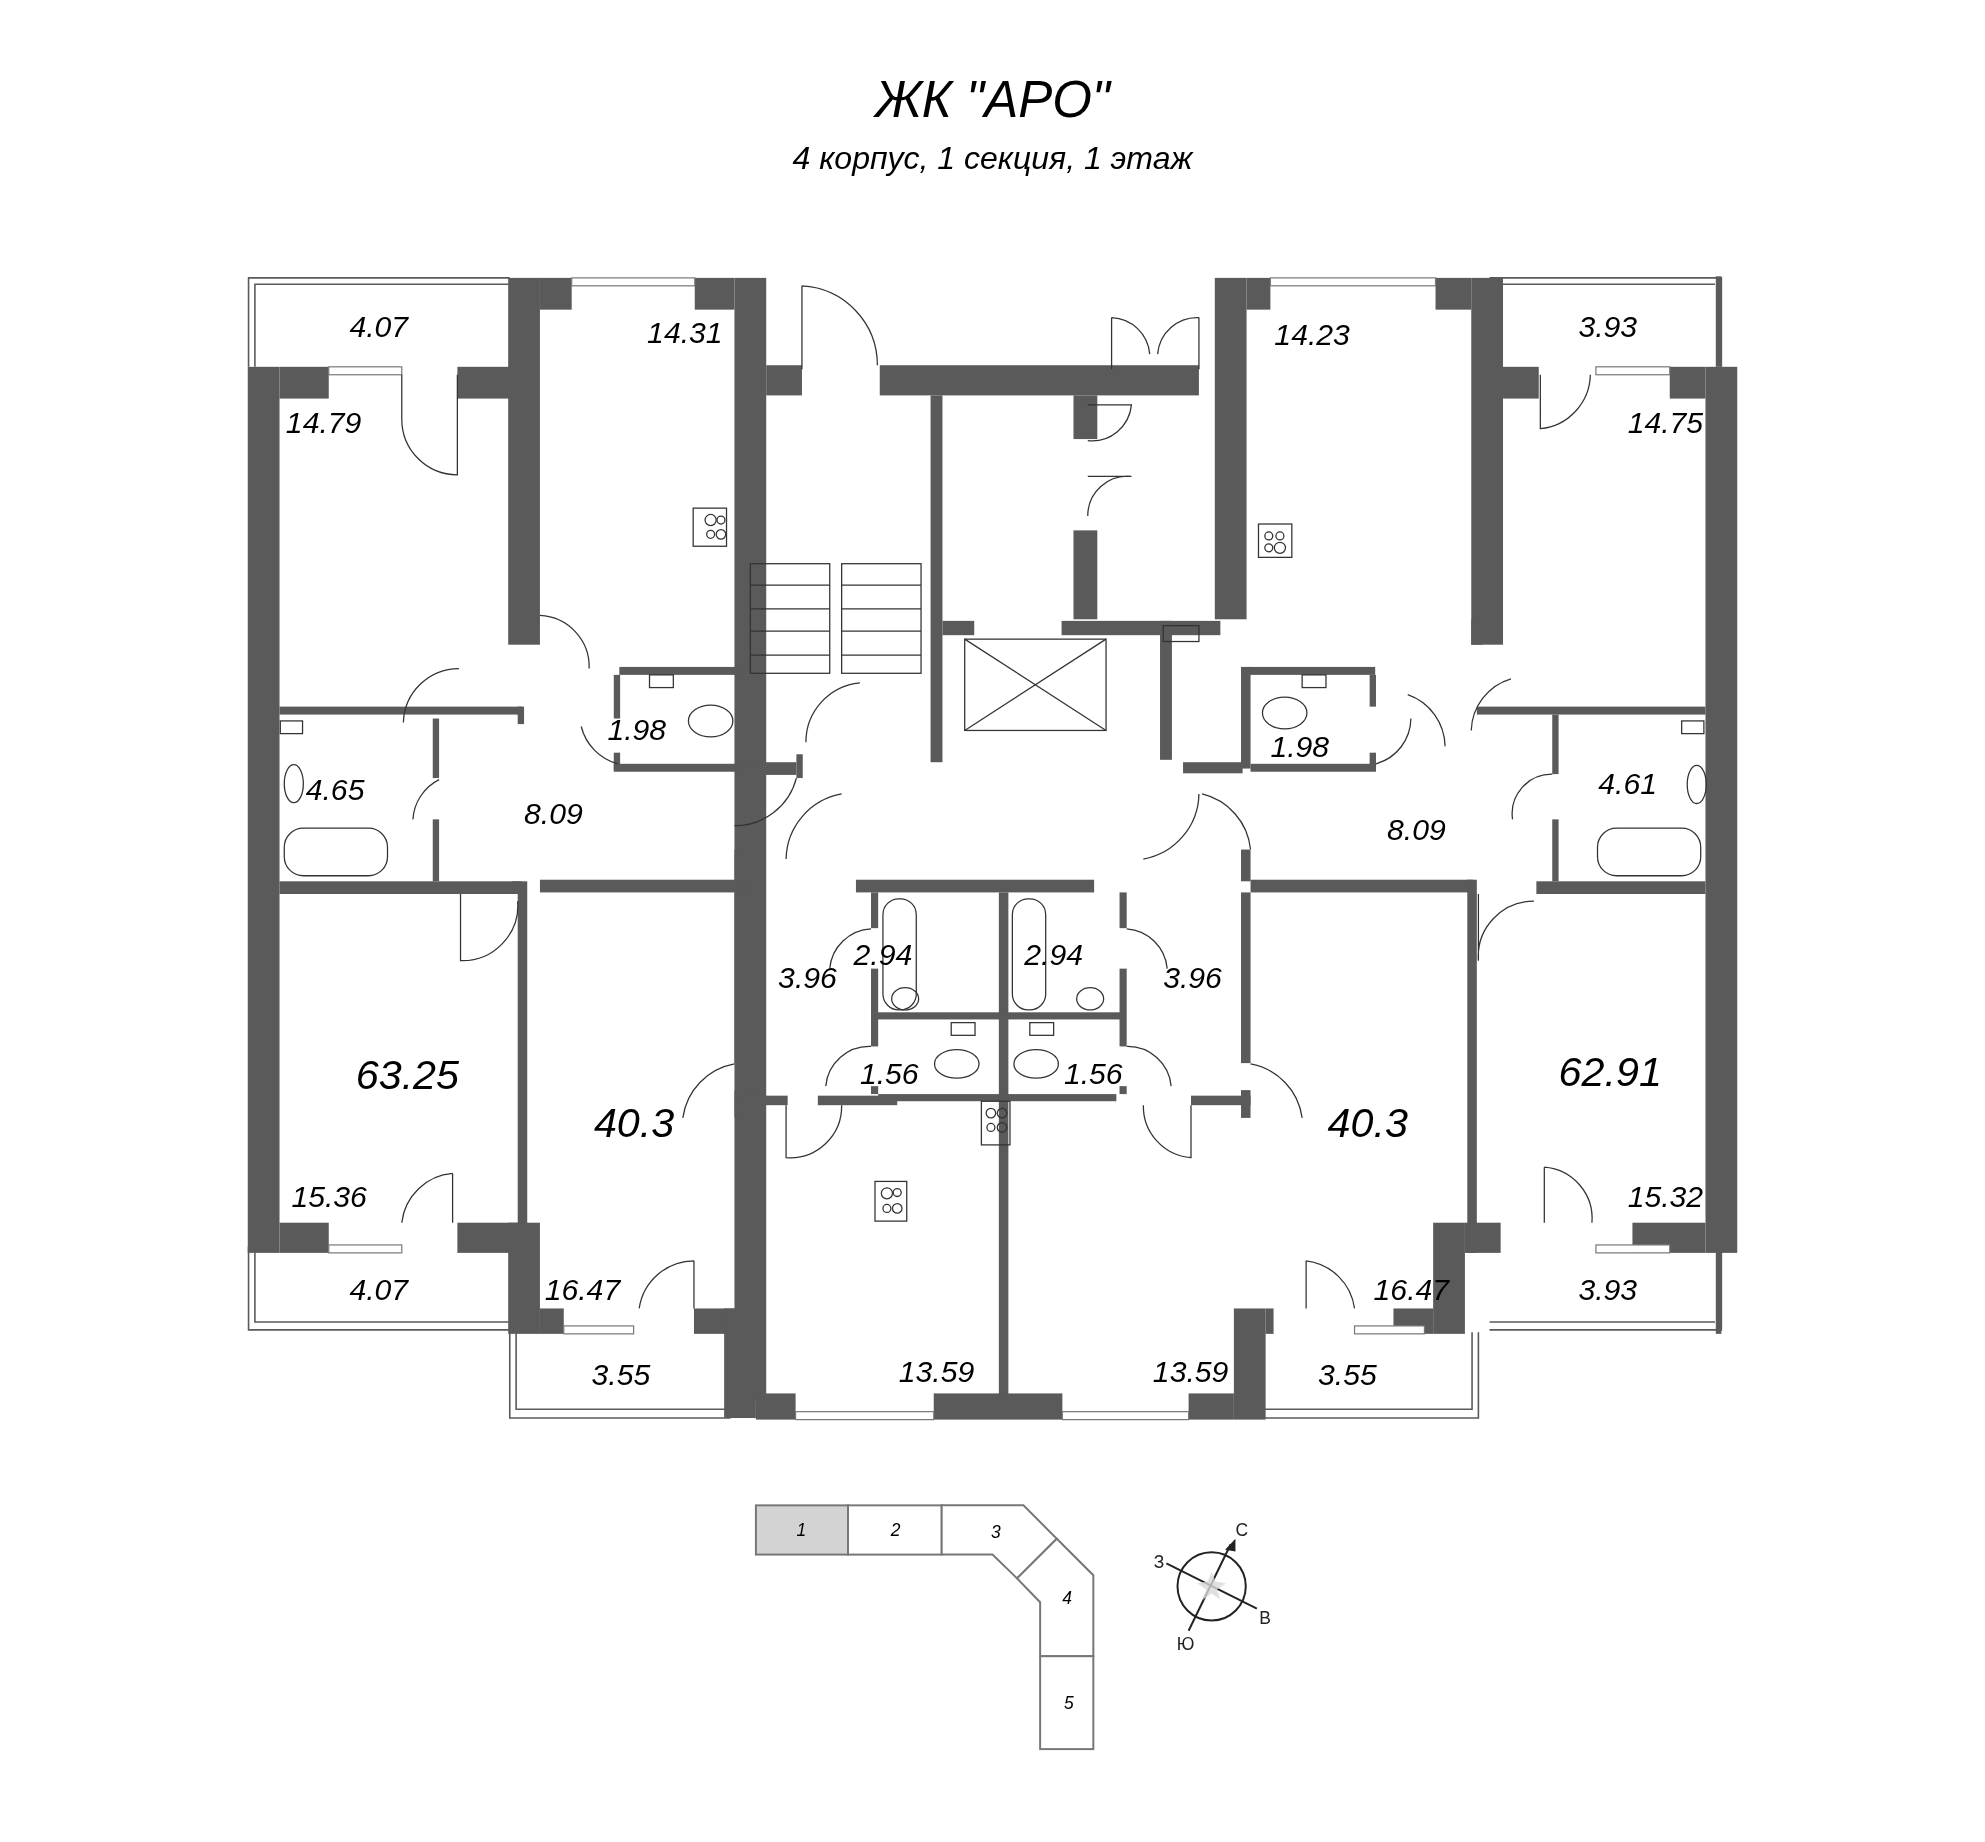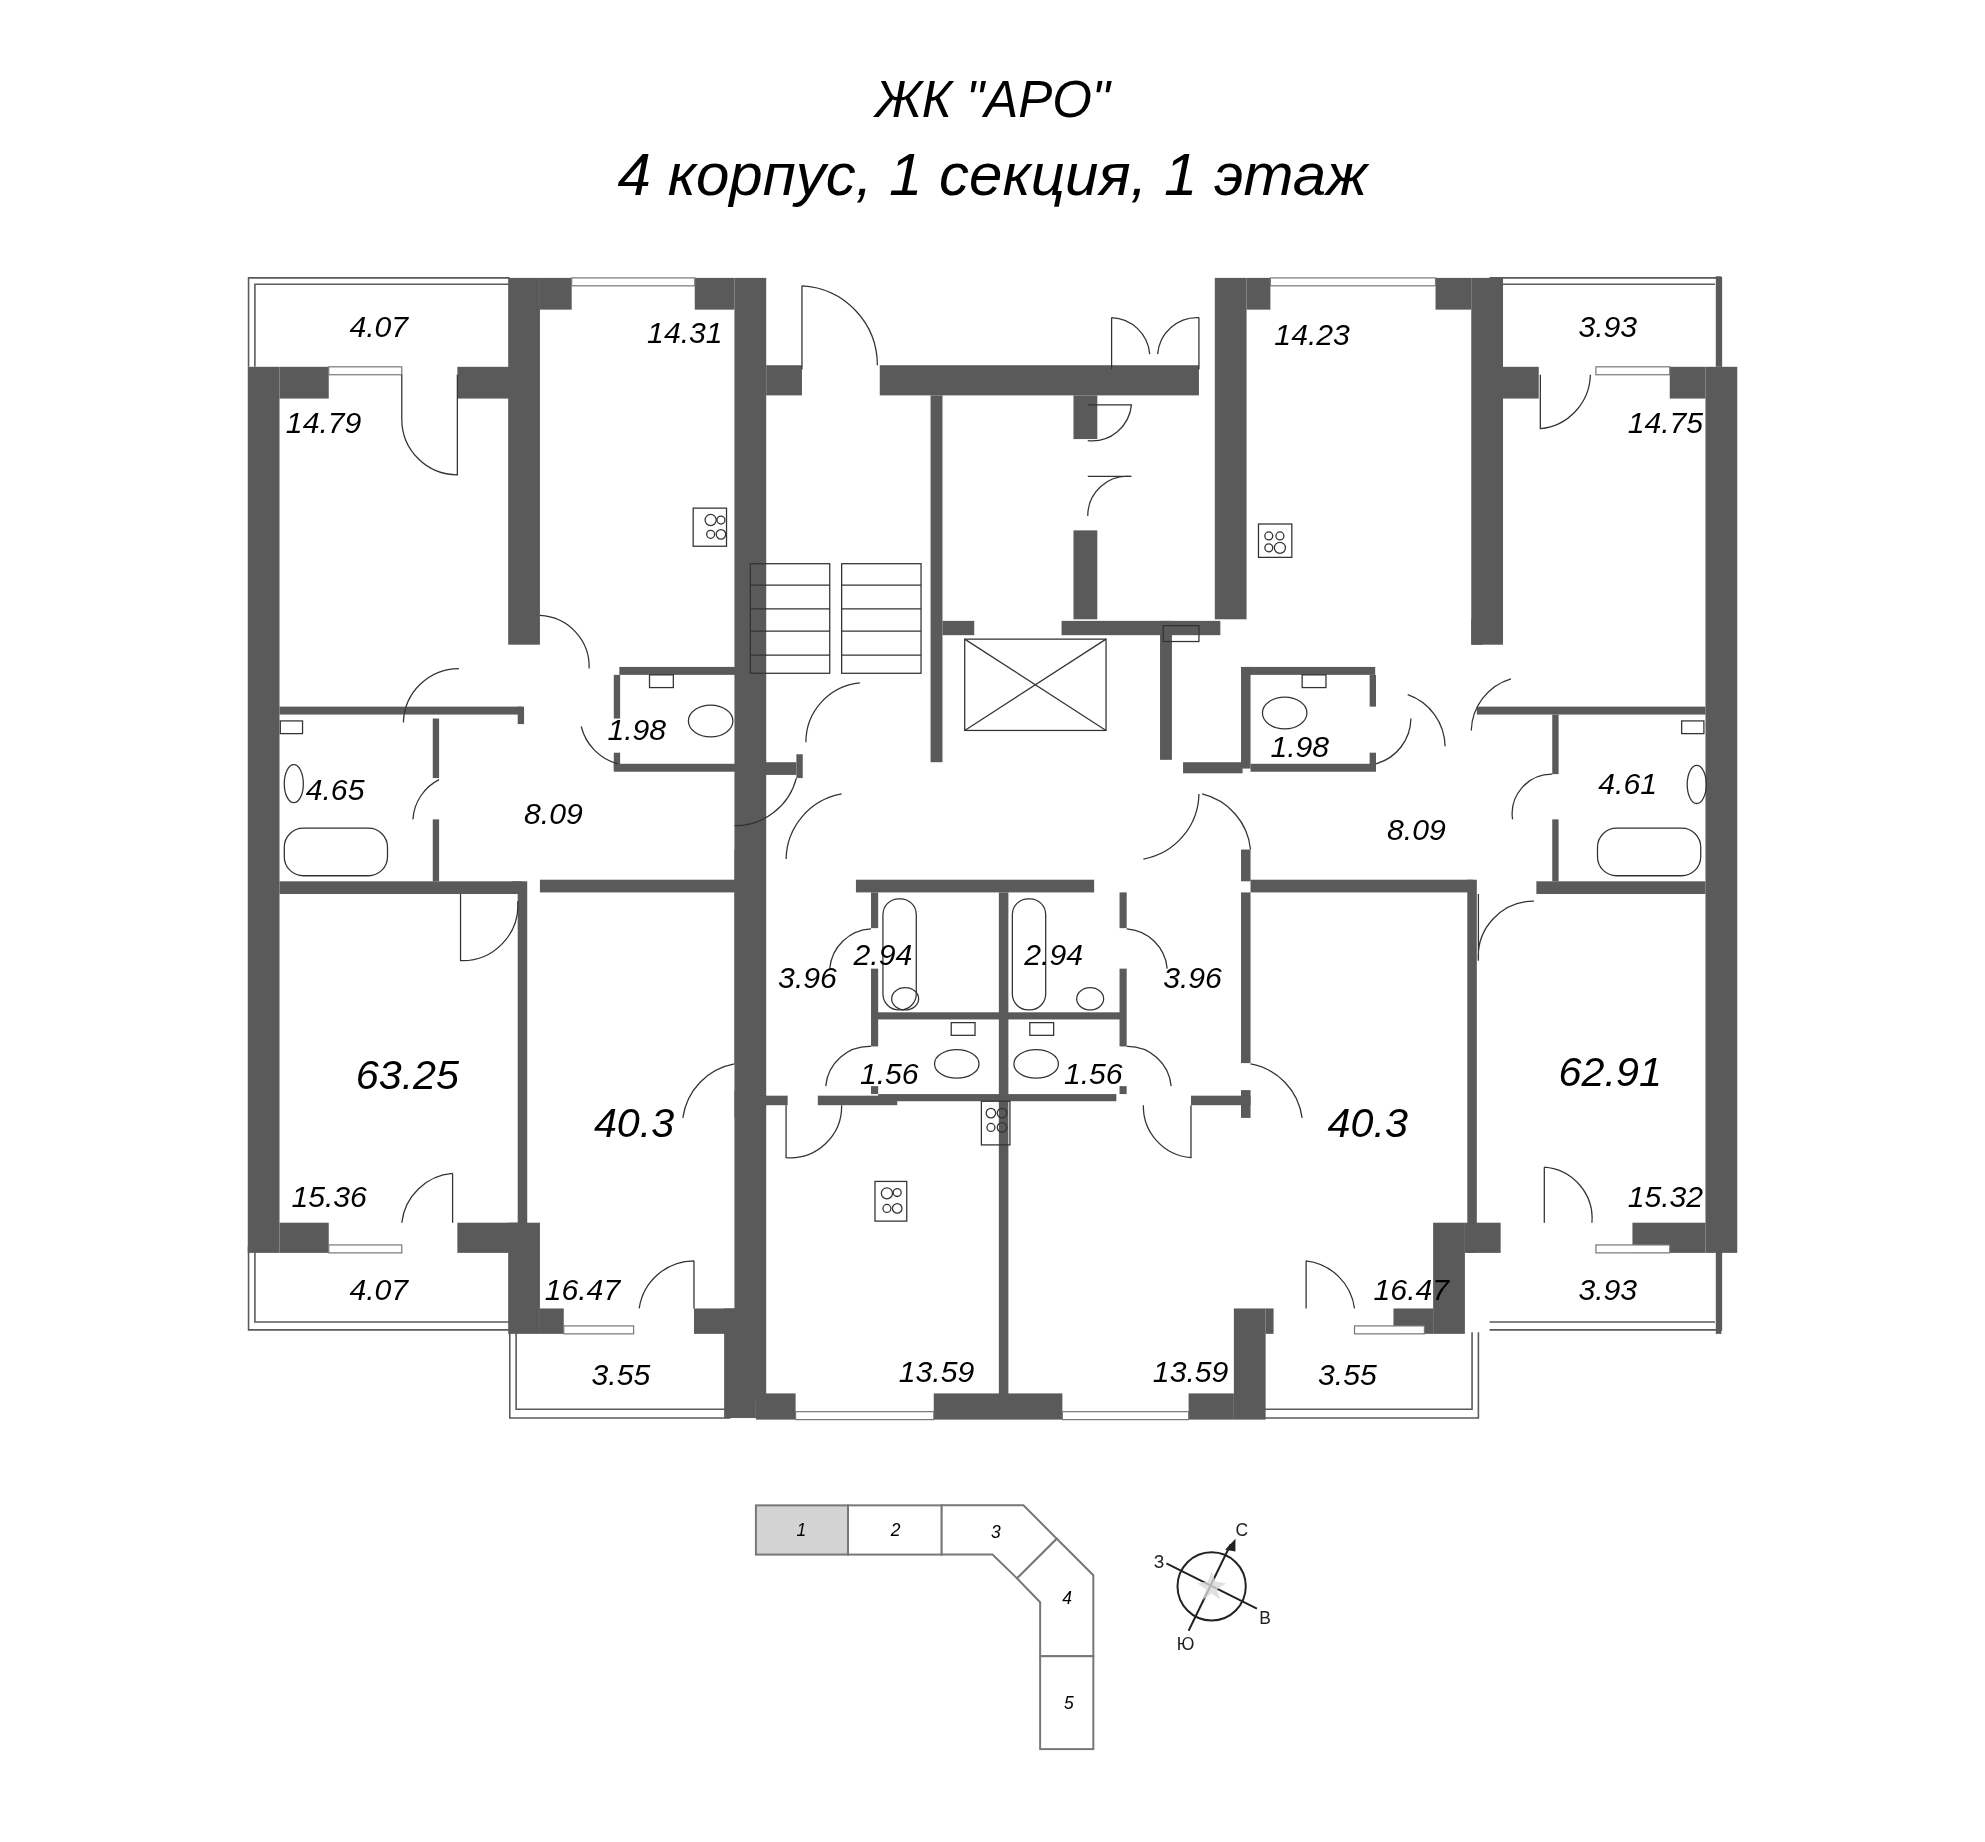--- a/index.html
+++ b/index.html
@@ -1,19 +1,19 @@
 <!DOCTYPE html>
 <html style="font-size:12.7px"><head>
 <meta charset="utf-8">
 <style>
   html, body { margin: 0; padding: 0; background: #ffffff; }
   body { width: 1985px; height: 1842px; position: relative; overflow: hidden; font-family: "Liberation Sans", sans-serif; }
   .title { position: absolute; left: 0; width: 1985px; text-align: center; font-style: italic; color: #000; }
   .title.main { top: 70px; font-size: 51px; }
-  .title.sub { top: 140px; font-size: 60px; }
+  .title.sub { top: 140px; font-size: 32px; }
   svg { position: absolute; left: 0; top: 0; }
   .wall { fill: #5a5a5a; }
   .thin { fill: none; stroke: #5a5a5a; stroke-width: 2; }
   .thin-dark { fill: none; stroke: #333; stroke-width: 1.6; }
   .win { fill: #fff; stroke: #777; stroke-width: 1.5; }
   .lbl { font-family: "Liberation Sans", sans-serif; font-style: italic; fill: #000; }
   .lbl.sm { font-size: 38px; }
   .lbl.lg { font-size: 52px; }
   .key-cell { fill: #fff; stroke: #777; stroke-width: 2.5; }
   .key-cell.active { fill: #d3d3d3; }

